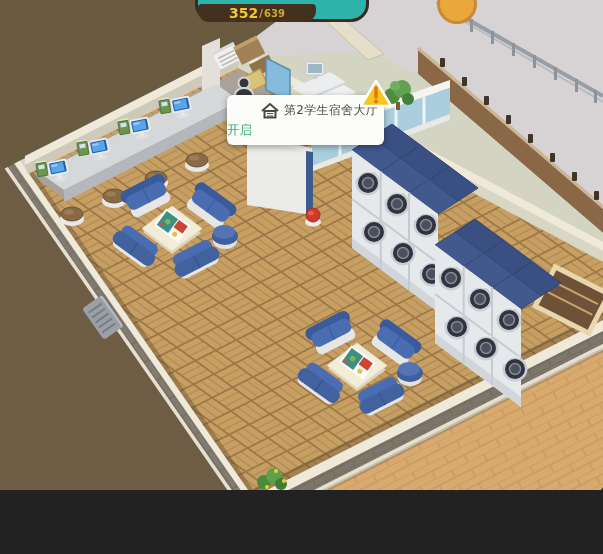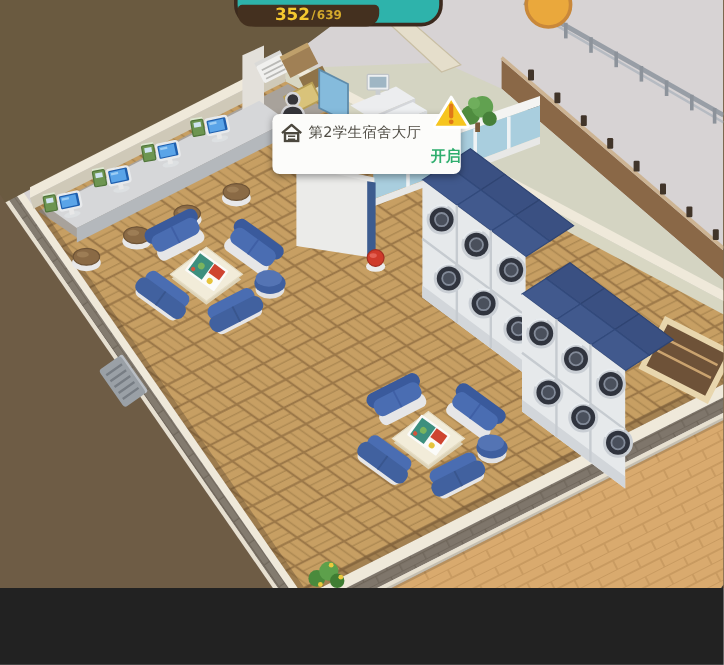--- a/index.html
+++ b/index.html
@@ -14,23 +14,23 @@
                display:flex;align-items:center;justify-content:center;gap:1px;}
   .hud-counter .cur{color:#f4c930;font-size:14px;font-weight:bold;line-height:1;}
   .hud-counter .sep,.hud-counter .max{color:#d3a92c;font-size:10px;font-weight:bold;line-height:1;margin-top:2px;}
   .hud-badge{position:absolute;left:437px;top:-16px;width:34px;height:34px;
              border-radius:50%;background:#eaa83c;border:3px solid #c9883a;}
   
   .marker{position:absolute;left:229px;top:74px;width:30px;height:30px;}
   
   .tooltip{position:absolute;left:227px;top:95px;width:157px;height:50px;
            background:#fcfcfa;border-radius:6px;box-shadow:0 2px 6px rgba(0,0,0,.35);}
-  .tooltip .row{display:flex;align-items:center;gap:5px;padding:7px 6px 0 7px;}
+  .tooltip .row{display:flex;align-items:center;gap:5px;padding:7px 6px 0 7px;justify-content:flex-end;}
   .tooltip .title{font-size:12px;color:#4f4c44;letter-spacing:.3px;white-space:nowrap;}
-  .tooltip .action{text-align:right;color:#2fae6e;font-size:12.5px;font-weight:bold;margin-top:3px;padding-left:25px;}
+  .tooltip .action{text-align:left;color:#2fae6e;font-size:12.5px;font-weight:normal;margin-top:3px;}
   .tooltip .warn{position:absolute;right:-9px;top:-17px;}
 </style>
 </head>
 <body>
 
 <div class="stage">
 
 <svg class="scene" width="603" height="554" viewBox="0 0 603 554">
   <defs>
     <pattern id="parquet" patternUnits="userSpaceOnUse" width="46" height="46" patternTransform="matrix(0.81,0.58,-0.89,0.45,238,66)">

